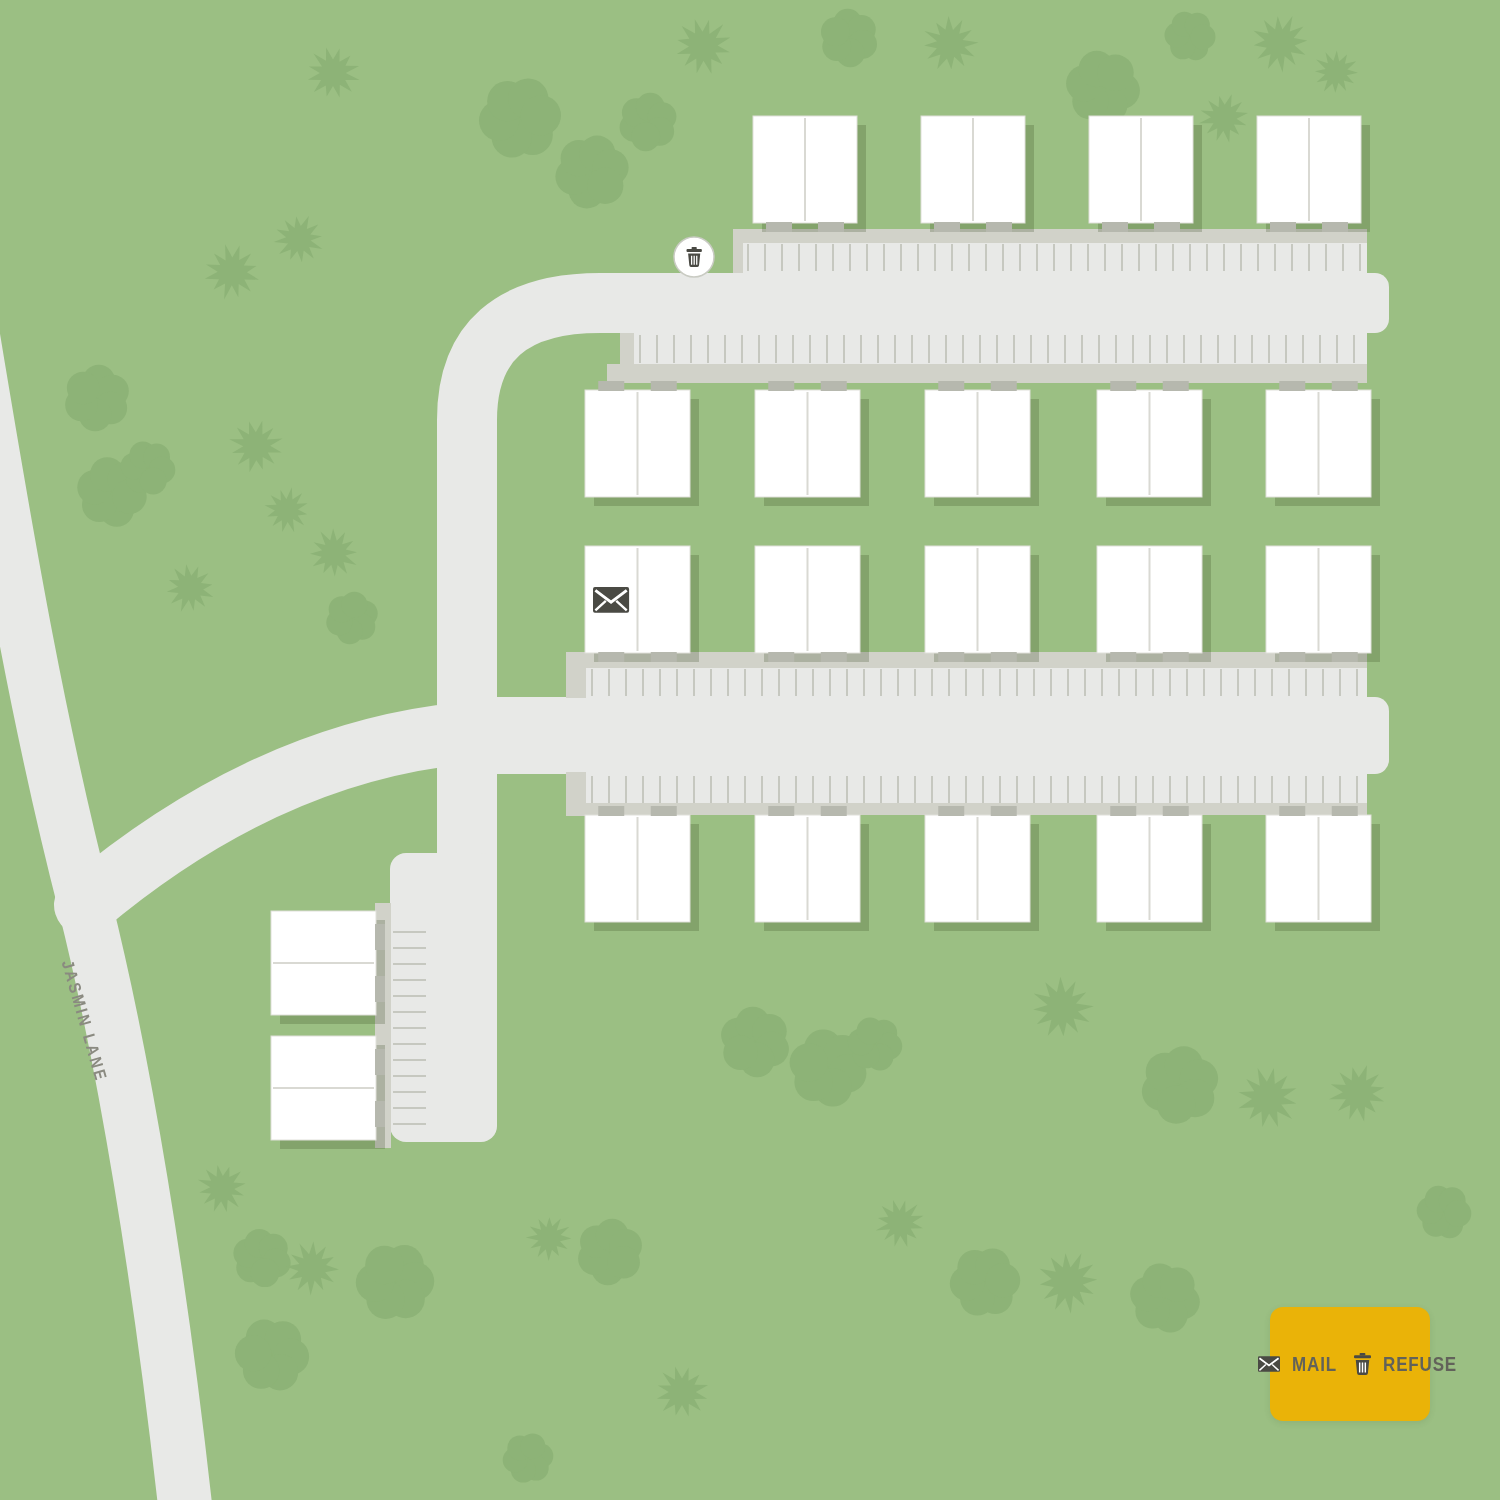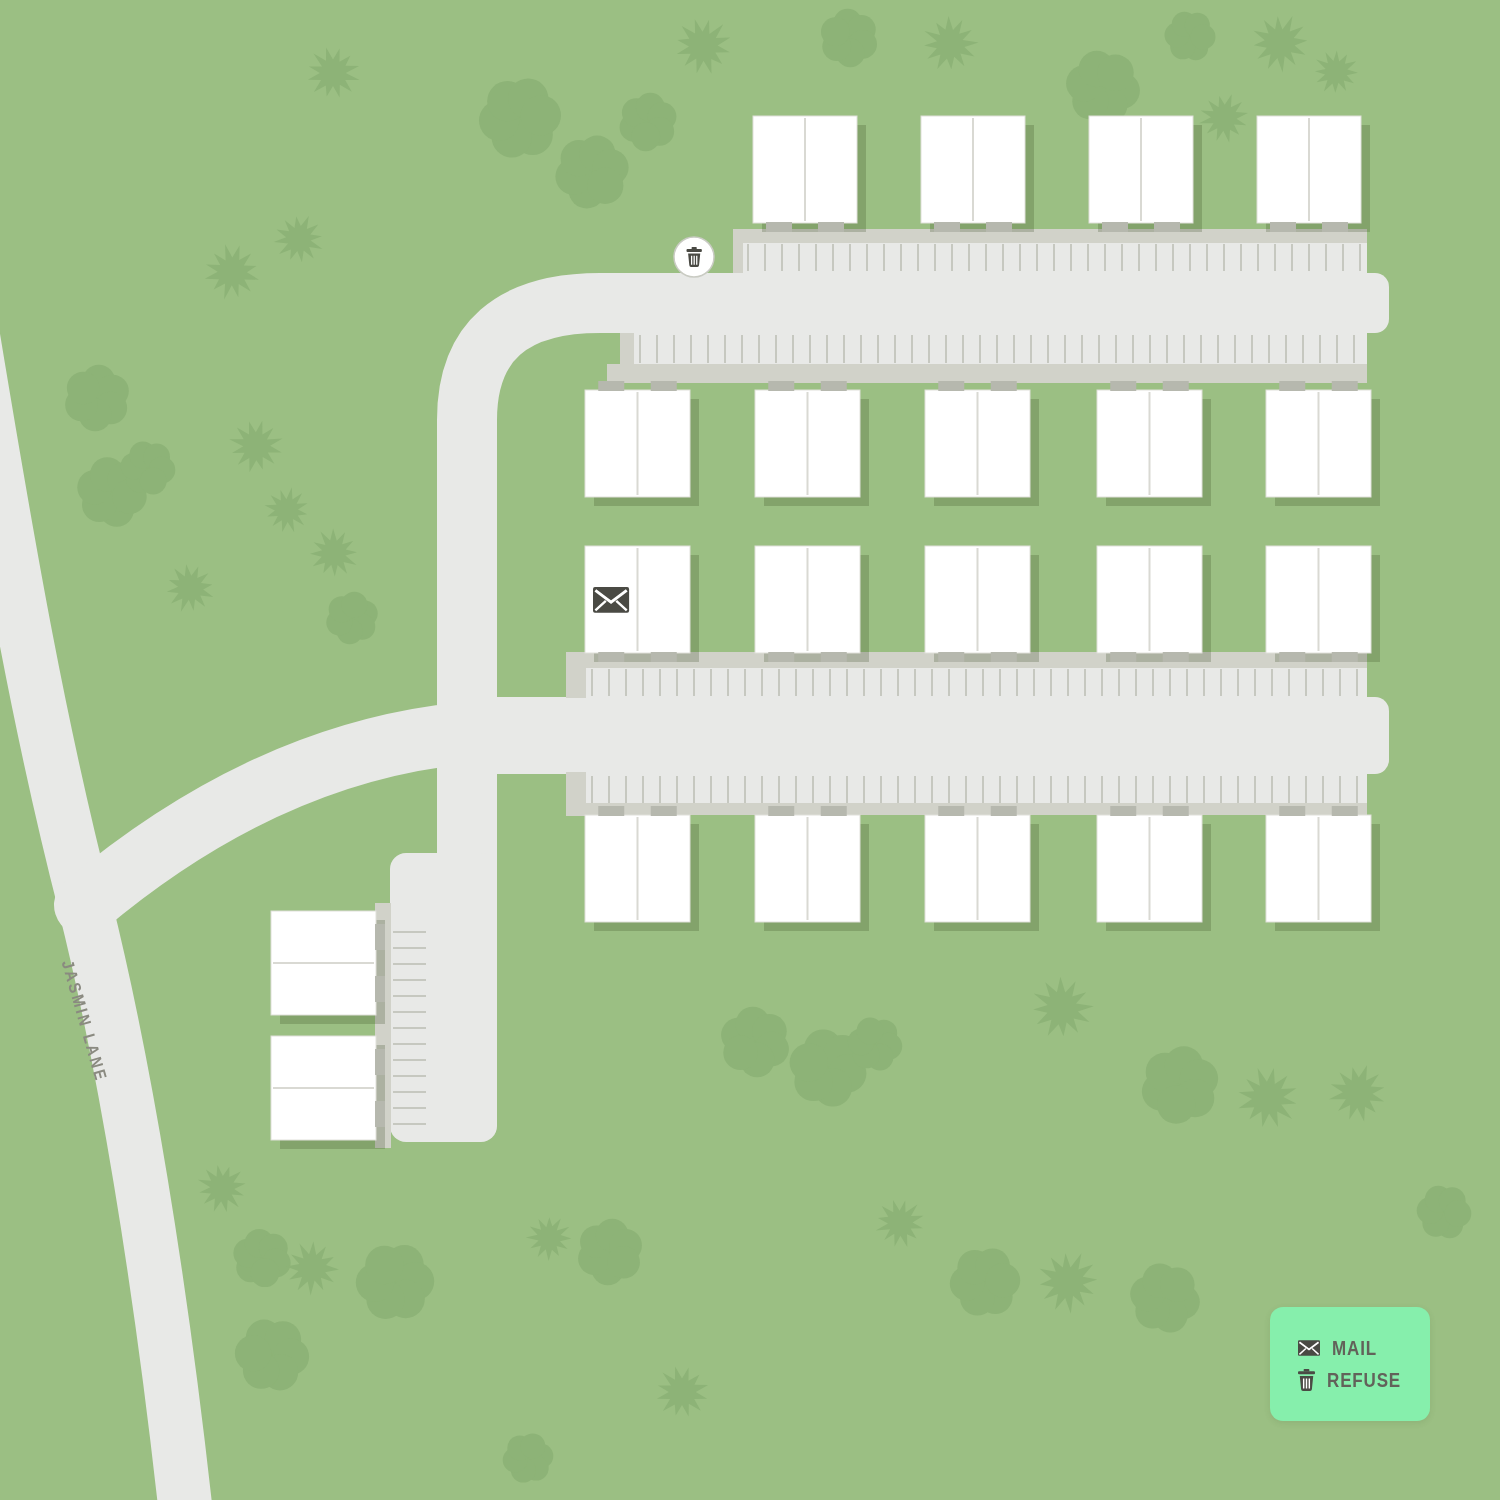--- a/index.html
+++ b/index.html
@@ -7,22 +7,22 @@
   .stage{position:relative;width:1500px;height:1500px;overflow:hidden;background:#9bbf83;}
   .stage svg.map{position:absolute;left:0;top:0;}
   .street-label{
     position:absolute;left:76px;top:958px;
     transform:rotate(74deg);transform-origin:0 0;
     color:#8a8a80;font-weight:bold;font-size:17px;letter-spacing:3px;white-space:nowrap;
   }
   .cond{display:inline-block;transform:scaleX(0.85);transform-origin:0 0;}
   .legend{
     position:absolute;left:1270px;top:1307px;width:160px;height:114px;
-    background:#86efac;border-radius:13px;box-shadow:0 2px 6px rgba(60,80,40,0.12);
-    display:flex;flex-direction:column;justify-content:center;gap:9px;
+    background:#eab308;border-radius:13px;box-shadow:0 2px 6px rgba(60,80,40,0.12);
+    display:flex;justify-content:center;gap:9px;
     padding-left:28px;box-sizing:border-box;
   }
   .legend-item{display:flex;align-items:center;gap:12px;color:#62625a;font-weight:bold;font-size:20px;letter-spacing:1px;}
   .legend-item svg{flex:0 0 auto;}
 </style>
 </head>
 <body>
 
 <div class="stage">
 

